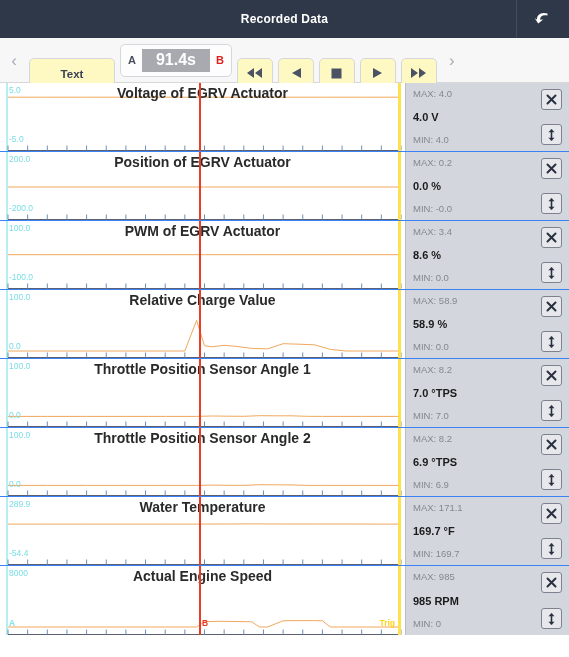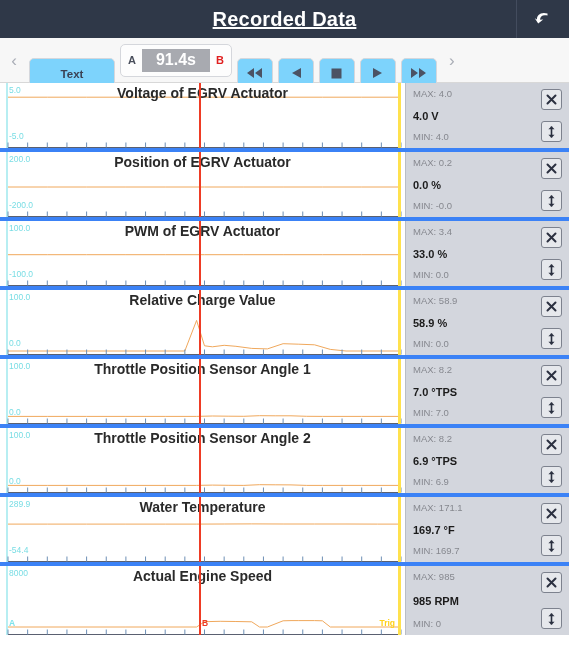--- a/index.html
+++ b/index.html
@@ -19,24 +19,23 @@
   .titlebar {
     position: relative;
     height: 38px;
     background: #2f3848;
     display: flex;
     align-items: center;
     justify-content: center;
   }
   .titlebar .title {
     color: #ffffff;
-    font-size: 20px;
+    font-size: 12px;
     font-weight: bold;
     letter-spacing: 0.2px;
-    text-decoration: underline;
   }
   .titlebar .return-btn {
     position: absolute;
     right: 0;
     top: 0;
     bottom: 0;
     width: 52px;
     display: flex;
     align-items: center;
     justify-content: center;
@@ -58,21 +57,21 @@
   .chev {
     width: 20px;
     text-align: center;
     color: #a9adb6;
     font-size: 17px;
     line-height: 1;
     flex: 0 0 auto;
     user-select: none;
   }
   .tbtn {
-    background: #7dd3fc;
+    background: #fef9c3;
     border: 1px solid #d5d7dc;
     border-radius: 5px;
     height: 33px;
     display: flex;
     align-items: center;
     justify-content: center;
     font-size: 11.5px;
     font-weight: bold;
     color: #3b4254;
     box-sizing: border-box;
@@ -116,21 +115,21 @@
   
   .charts {
     height: 574px;
     overflow: hidden;
     background: #ffffff;
   }
   .row {
     position: relative;
     height: 69px;
     display: flex;
-    border-bottom: 4px solid #3b82f6;
+    border-bottom: 1px solid #3b82f6;
     box-sizing: border-box;
   }
   .row:last-child { border-bottom: none; }
 
   .plot {
     position: relative;
     width: 405px;
     flex: 0 0 405px;
     background: #ffffff;
     overflow: hidden;
@@ -458,21 +457,21 @@
           <line x1="342.05" y1="1.5" x2="342.05" y2="6.5" stroke="#6d8fb5" stroke-width="1"></line>
           <line x1="361.7" y1="1.5" x2="361.7" y2="6.5" stroke="#6d8fb5" stroke-width="1"></line>
           <line x1="381.34999999999997" y1="1.5" x2="381.34999999999997" y2="6.5" stroke="#6d8fb5" stroke-width="1"></line>
           <line x1="401" y1="1.5" x2="401" y2="6.5" stroke="#6d8fb5" stroke-width="1"></line>
         </svg>
         <div class="endline"></div>
         <div class="cursor"></div>
       </div>
       <div class="info">
         <div class="maxv">MAX: 3.4</div>
-        <div class="cur">33.0 %</div>
+        <div class="cur">8.6 %</div>
         <div class="minv">MIN: 0.0</div>
         <div class="sqbtn close">
           <span>
             <svg width="13" height="13" viewBox="0 0 13 13">
               <path d="M2.5 2.5 L10.5 10.5 M10.5 2.5 L2.5 10.5" stroke="#2b3040" stroke-width="2" stroke-linecap="round"></path>
             </svg>
           </span>
         </div>
         <div class="sqbtn expand">
           <span>

